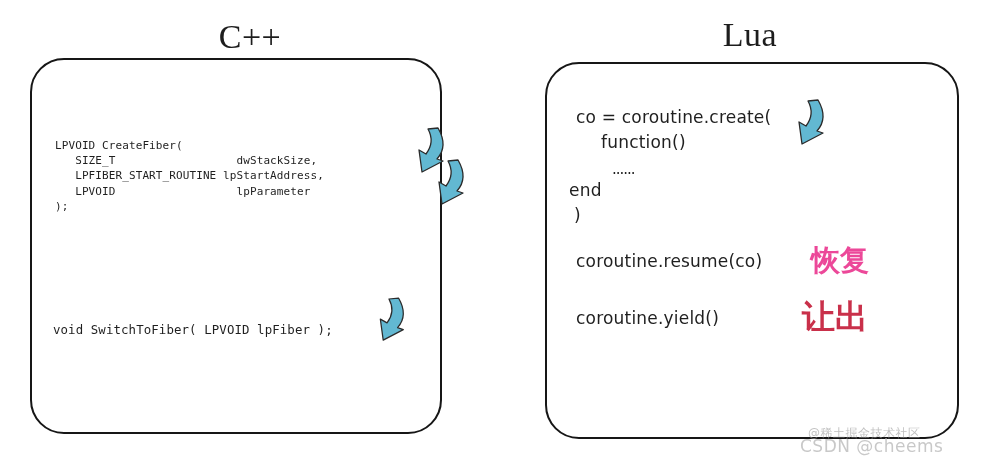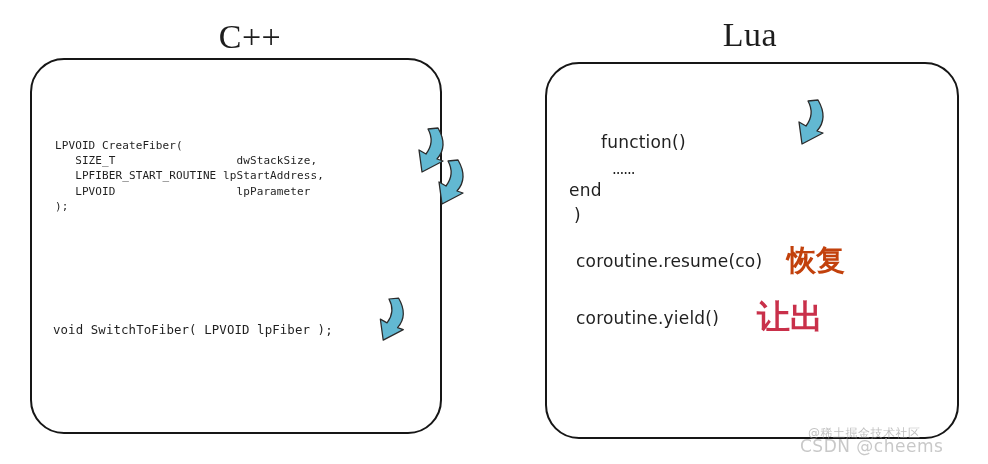--- a/index.html
+++ b/index.html
@@ -163,30 +163,31 @@
   </svg>
 
   <svg class="arrow-svg" id="arrow-cpp-3" width="44" height="50" viewBox="0 0 46 52">
     <path d="M34 2 C 41 14, 41 24, 33 33 L 39 35 L 18 46 L 15 24 L 22 28 C 28 20, 29 12, 24 3 Z" fill="#62b8d2" stroke="#2b2b2b" stroke-width="1.3" stroke-linejoin="round"></path>
   </svg>
 
   <div class="panel-title" id="title-lua">Lua</div>
 
   <div class="panel-box" id="box-lua"></div>
 
+  <div class="lua-line" id="lua-l0">co = coroutine.create(</div>
   <div class="lua-line" id="lua-l1">function()</div>
   <div class="lua-line" id="lua-l2">......</div>
   <div class="lua-line" id="lua-l3">end</div>
   <div class="lua-line" id="lua-l4">)</div>
   <div class="lua-line" id="lua-l5">coroutine.resume(co)</div>
   <div class="lua-line" id="lua-l6">coroutine.yield()</div>
 
   <svg class="arrow-svg" id="arrow-lua-1" width="46" height="56" viewBox="0 0 46 52">
     <path d="M34 2 C 41 14, 41 24, 33 33 L 39 35 L 18 46 L 15 24 L 22 28 C 28 20, 29 12, 24 3 Z" fill="#62b8d2" stroke="#2b2b2b" stroke-width="1.3" stroke-linejoin="round"></path>
   </svg>
 
-  <div class="cn-annot" id="cn-resume" style="color: #c2410c;">恢复</div>
-  <div class="cn-annot" id="cn-yield" style="color: rgb(201, 48, 74);">让出</div>
+  <div class="cn-annot" id="cn-resume" style="color: #ec4899; margin-left: 24px;">恢复</div>
+  <div class="cn-annot" id="cn-yield" style="color: rgb(201, 48, 74); margin-left: 45px;">让出</div>
 
   <div class="watermark" id="wm-juejin">@稀土掘金技术社区</div>
   <div class="watermark" id="wm-csdn">CSDN @cheems</div>
 
 </div>
 
 </body></html>

